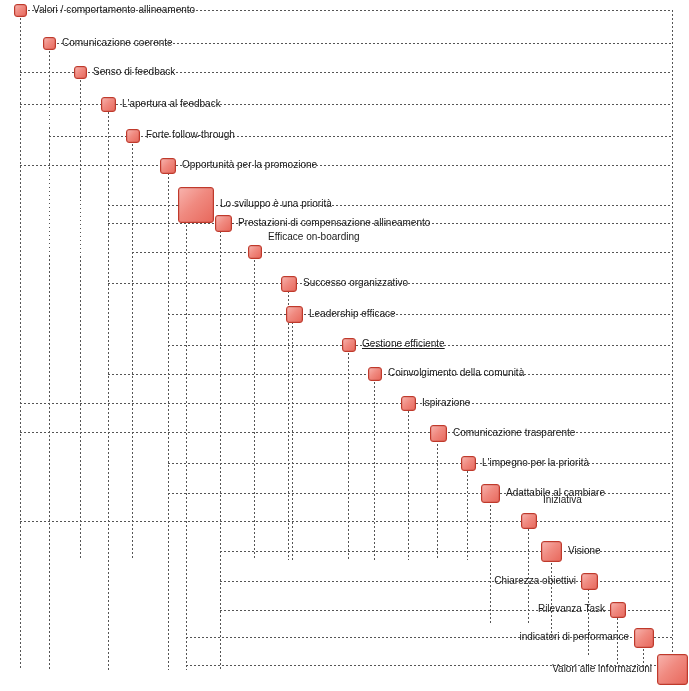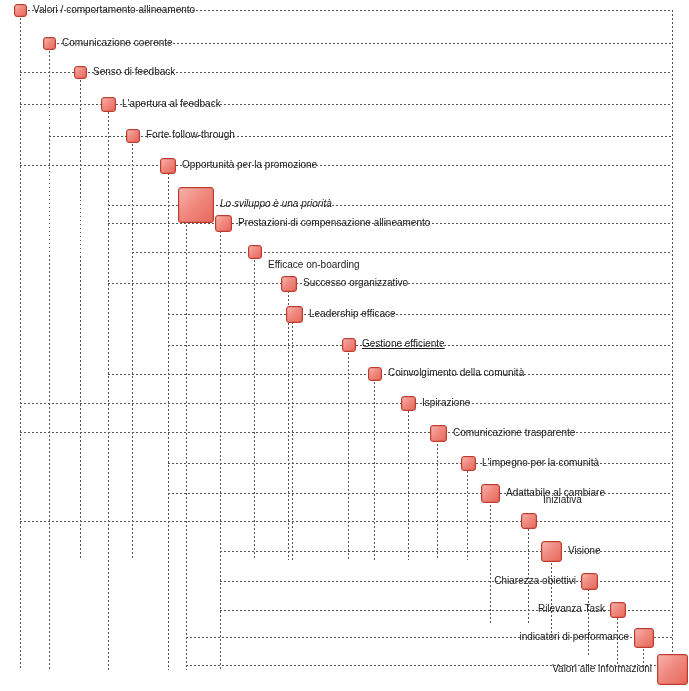--- a/index.html
+++ b/index.html
@@ -105,39 +105,39 @@
       <div class="node-label" style="left: 62px; top: 36.5px;">Comunicazione coerente</div>
       <div class="node" style="left: 74px; top: 66px; width: 13px; height: 13px;"></div>
       <div class="node-label" style="left: 93px; top: 65.5px;">Senso di feedback</div>
       <div class="node" style="left: 101px; top: 97px; width: 15px; height: 15px;"></div>
       <div class="node-label" style="left: 122px; top: 97.5px; text-align: right;">L'apertura al feedback</div>
       <div class="node" style="left: 126px; top: 129px; width: 14px; height: 14px;"></div>
       <div class="node-label" style="left: 146px; top: 129px;">Forte follow-through</div>
       <div class="node" style="left: 160px; top: 158px; width: 16px; height: 16px;"></div>
       <div class="node-label" style="left: 182px; top: 159px; text-align: right;">Opportunità per la promozione</div>
       <div class="node" style="left: 178px; top: 187px; width: 36px; height: 36px;"></div>
-      <div class="node-label" style="left: 220px; top: 198px; font-style: italic;">Lo sviluppo è una priorità</div>
+      <div class="node-label" style="left: 220px; top: 198px;">Lo sviluppo è una priorità</div>
       <div class="node" style="left: 215px; top: 215px; width: 17px; height: 17px;"></div>
       <div class="node-label" style="left: 238px; top: 216.5px;">Prestazioni di compensazione allineamento</div>
       <div class="node" style="left: 248px; top: 245px; width: 14px; height: 14px;"></div>
-      <div class="node-label" style="left: 268px; top: 259px; text-align: right;">Efficace on-boarding</div>
+      <div class="node-label" style="left: 268px; top: 231px; text-align: right;">Efficace on-boarding</div>
       <div class="node" style="left: 281px; top: 276px; width: 16px; height: 16px;"></div>
       <div class="node-label" style="left: 303px; top: 277px;">Successo organizzativo</div>
       <div class="node" style="left: 286px; top: 306px; width: 17px; height: 17px;"></div>
       <div class="node-label" style="left: 309px; top: 307.5px;">Leadership efficace</div>
       <div class="node" style="left: 342px; top: 338px; width: 14px; height: 14px;"></div>
       <div class="node-label" style="left: 362px; top: 338px; text-decoration: underline;">Gestione efficiente</div>
       <div class="node" style="left: 368px; top: 367px; width: 14px; height: 14px;"></div>
       <div class="node-label" style="left: 388px; top: 367px;">Coinvolgimento della comunità</div>
       <div class="node" style="left: 401px; top: 396px; width: 15px; height: 15px;"></div>
       <div class="node-label" style="left: 422px; top: 396.5px;">Ispirazione</div>
       <div class="node" style="left: 430px; top: 425px; width: 17px; height: 17px;"></div>
       <div class="node-label" style="left: 453px; top: 426.5px;">Comunicazione trasparente</div>
       <div class="node" style="left: 461px; top: 456px; width: 15px; height: 15px;"></div>
-      <div class="node-label" style="left: 482px; top: 456.5px;">L'impegno per la comunità</div>
+      <div class="node-label" style="left: 482px; top: 456.5px;">L'impegno per la priorità</div>
       <div class="node" style="left: 481px; top: 484px; width: 19px; height: 19px;"></div>
       <div class="node-label" style="left: 506px; top: 486.5px;">Adattabile al cambiare</div>
       <div class="node" style="left: 521px; top: 513px; width: 16px; height: 16px;"></div>
       <div class="node-label" style="left: 543px; top: 494px;">Iniziativa</div>
       <div class="node" style="left: 541px; top: 541px; width: 21px; height: 21px;"></div>
       <div class="node-label" style="left: 568px; top: 544.5px;">Visione</div>
       <div class="node" style="left: 581px; top: 573px; width: 17px; height: 17px;"></div>
       <div class="node-label label-left" style="right: 113px; top: 574.5px;">Chiarezza obiettivi</div>
       <div class="node" style="left: 610px; top: 602px; width: 16px; height: 16px;"></div>
       <div class="node-label label-left" style="right: 84px; top: 603px;">Rilevanza Task</div>

